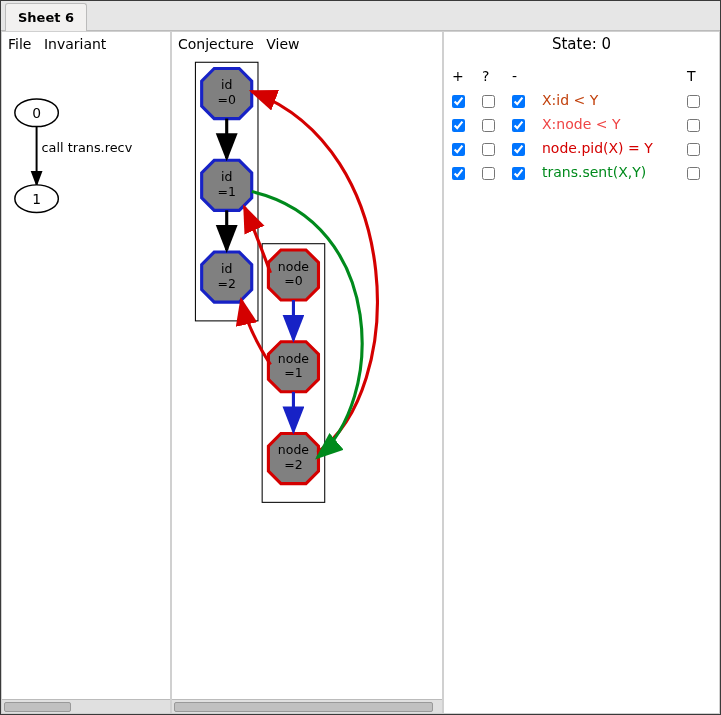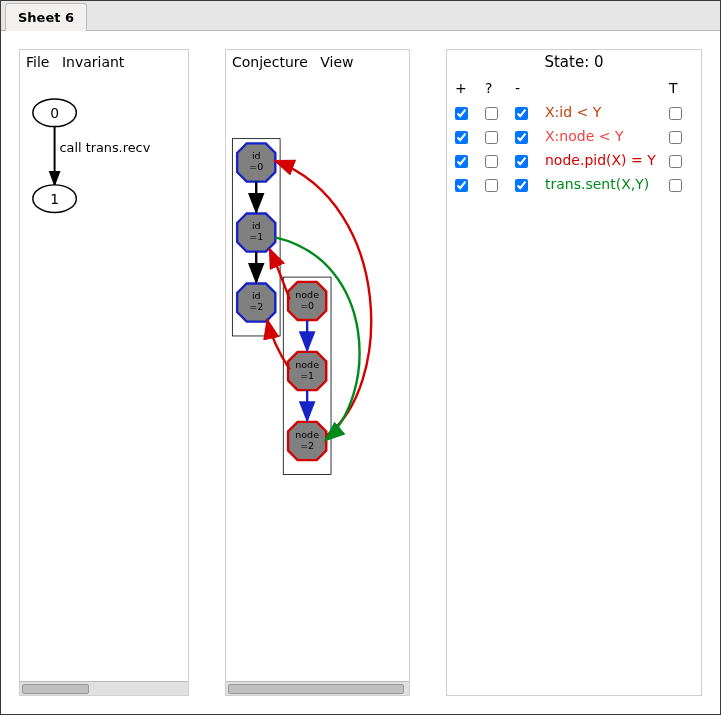--- a/index.html
+++ b/index.html
@@ -49,26 +49,26 @@
     position: relative; top: 1px;
   }
   .content {
     flex: 1; display: flex; overflow: hidden;
     background: #fff;
   }
   .pane {
     display: flex; flex-direction: column;
     background: #fff;
     border: 1px solid #d0d0d0;
-    margin: 18px;
+    margin: 0;
     position: relative;
   }
   .pane.left { width: 170px; }
-  .pane.mid  { width: 185px; }
-  .pane.right { flex: 1; }
+  .pane.mid  { width: 272px; }
+  .pane.right { flex: 1; gap: 6px; }
   .menubar {
     padding: 4px 6px;
     font-size: 14px;
   }
   .menubar span { margin-right: 8px; }
   .panebody { flex: 1; position: relative; overflow: hidden; }
   .panebody svg { width: 100%; height: 100%; }
   .state-header {
     text-align: center; font-size: 15px; padding: 3px 0;
   }

